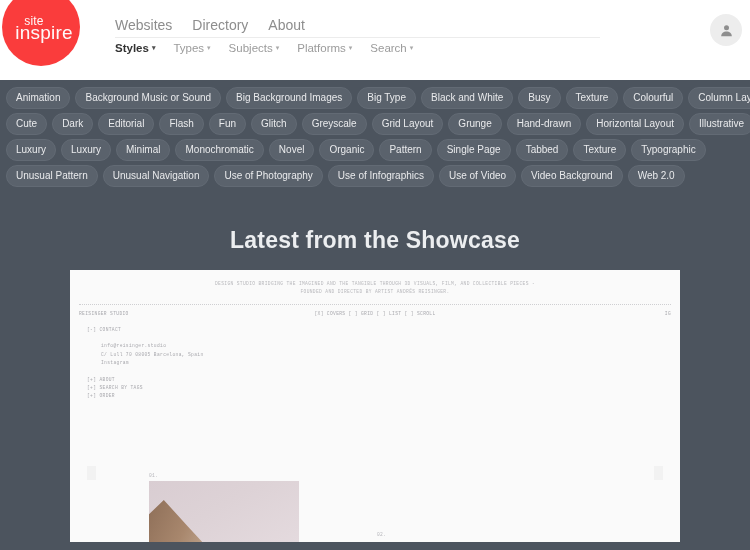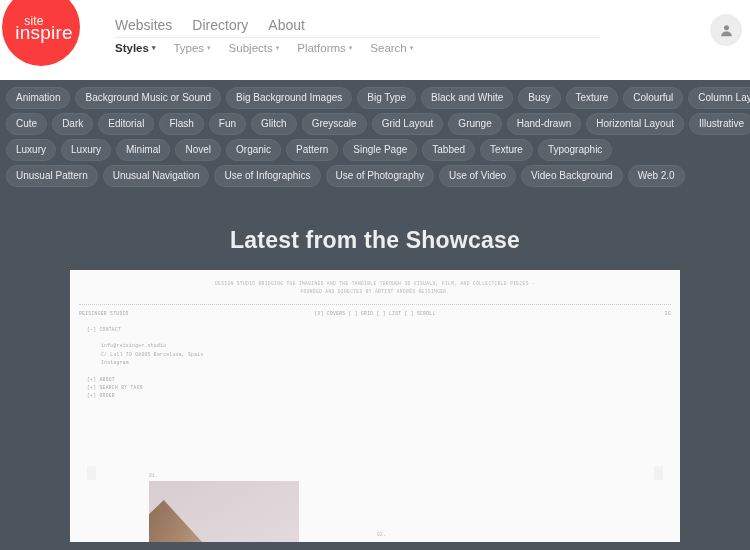--- a/index.html
+++ b/index.html
@@ -262,33 +262,34 @@
       <span class="tag">Grid Layout</span>
       <span class="tag">Grunge</span>
       <span class="tag">Hand-drawn</span>
       <span class="tag">Horizontal Layout</span>
       <span class="tag">Illustrative</span>
     </div>
   <div class="tagrow" id="row2">
       <span class="tag">Luxury</span>
       <span class="tag">Luxury</span>
       <span class="tag">Minimal</span>
+      <span class="tag">Monochromatic</span>
       <span class="tag">Novel</span>
       <span class="tag">Organic</span>
       <span class="tag">Pattern</span>
       <span class="tag">Single Page</span>
       <span class="tag">Tabbed</span>
       <span class="tag">Texture</span>
       <span class="tag">Typographic</span>
     </div>
   <div class="tagrow" id="row3">
       <span class="tag">Unusual Pattern</span>
       <span class="tag">Unusual Navigation</span>
+      <span class="tag">Use of Photography</span>
       <span class="tag">Use of Infographics</span>
-      <span class="tag">Use of Photography</span>
       <span class="tag">Use of Video</span>
       <span class="tag">Video Background</span>
       <span class="tag">Web 2.0</span>
     </div>
 </div>
 
 <div class="showcase-title">Latest from the Showcase</div>
 
 <div class="card">
 

